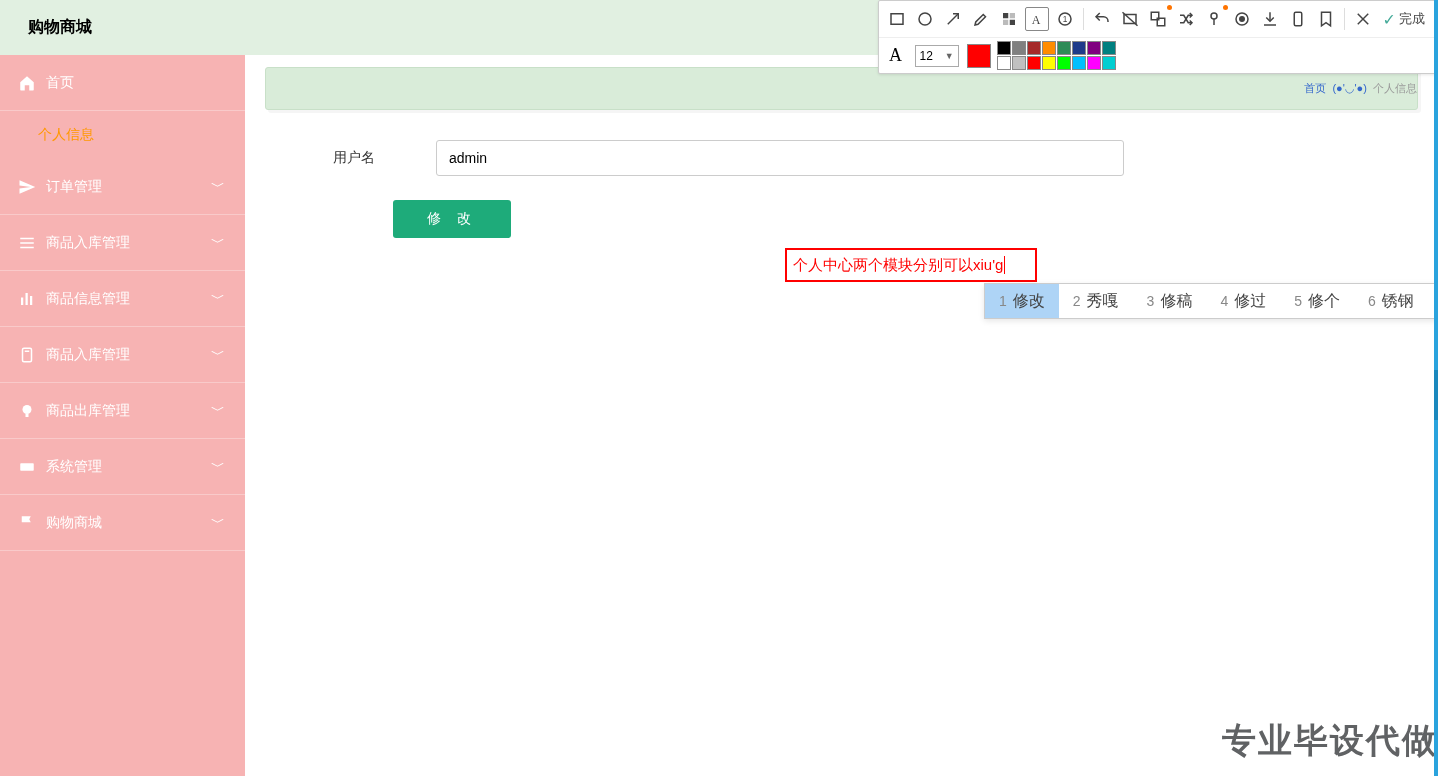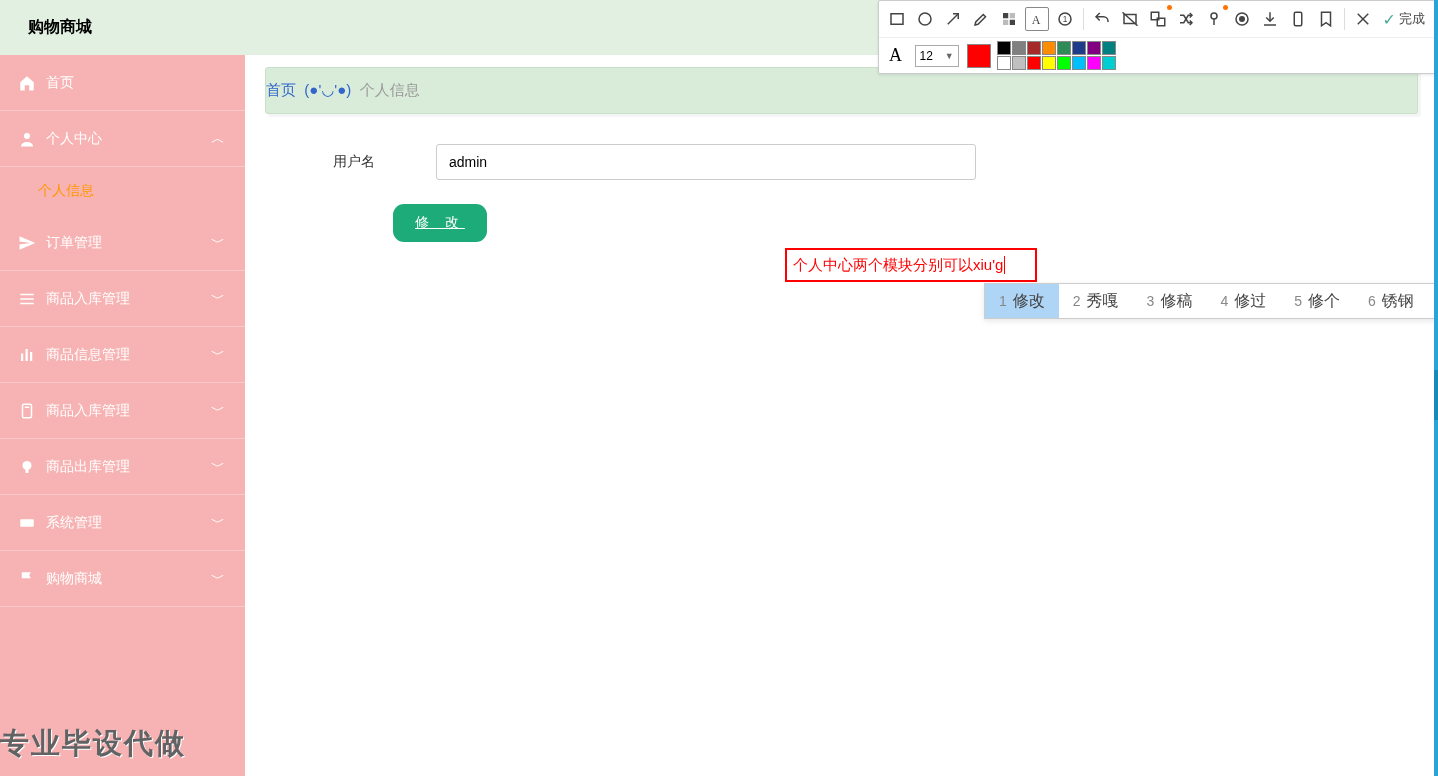--- a/index.html
+++ b/index.html
@@ -12,30 +12,30 @@
 
 .sidebar { position: absolute; left: 0; top: 55px; width: 245px; height: 721px; background: #f7b3b3; }
 .menu-item { height: 56px; display: flex; align-items: center; padding-left: 18px; color: #fff; cursor: pointer; border-bottom: 1px solid rgba(255,255,255,0.3); position: relative; }
 .menu-item .icon { width: 18px; height: 18px; margin-right: 10px; display: inline-flex; align-items: center; justify-content: center; }
 .menu-item .chev { position: absolute; right: 20px; font-size: 14px; color: #fff; }
 .submenu-item { height: 48px; display: flex; align-items: center; padding-left: 38px; color: #fff; cursor: pointer; font-size: 14px; }
 .submenu-item.active { color: #ff9800; }
 
 
 .main { position: absolute; left: 245px; top: 55px; width: 1193px; height: 721px; background: #fff; padding: 12px 20px 0 20px; }
-.breadcrumb-bar { background: #d9ecd9; border: 1px solid #c8e0c8; border-radius: 3px; padding: 13px 0; text-align: left; font-size: 15px; box-shadow: 3px 3px 0 rgba(0,0,0,0.04); }
+.breadcrumb-bar { background: #d9ecd9; border: 1px solid #c8e0c8; border-radius: 3px; padding: 13px 0; text-align: right; font-size: 11px; box-shadow: 3px 3px 0 rgba(0,0,0,0.04); }
 .breadcrumb-bar .bc-link { color: #3366cc; }
 .breadcrumb-bar .bc-current { color: #999; }
 
 .form-area { margin-top: 30px; padding-left: 40px; }
 .form-row { display: flex; align-items: center; margin-bottom: 24px; gap: 43px; }
 .form-label { width: 70px; text-align: right; color: #333; margin-right: 18px; }
-.form-input { width: 540px; height: 36px; border: 1px solid #ccc; border-radius: 3px; padding: 0 12px; font-size: 14px; }
+.form-input { width: 688px; height: 36px; border: 1px solid #ccc; border-radius: 3px; padding: 0 12px; font-size: 14px; }
 .btn-row { padding-left: 88px; }
-.btn-submit { background: #1eab7a; color: #fff; border: none; border-radius: 11px; padding: 10px 22px; font-size: 14px; cursor: pointer; letter-spacing: 6px; text-decoration: underline; }
+.btn-submit { background: #1eab7a; color: #fff; border: none; border-radius: 3px; padding: 10px 34px; font-size: 14px; cursor: pointer; letter-spacing: 6px; }
 
 
 .anno-text-box { position: absolute; left: 540px; top: 193px; width: 252px; height: 34px; border: 2px solid #ff0000; color: #ff0000; font-size: 15px; display: flex; align-items: center; padding: 0 6px; background: #fff; }
 .anno-text-box .txt { white-space: nowrap; }
 .anno-text-box .caret { border-right: 1px solid #ff0000; height: 18px; margin-left: 1px; }
 
 
 .ime-bar { position: absolute; left: 739px; top: 228px; width: 665px; height: 36px; background: #fff; border: 1px solid #ccc; display: flex; align-items: stretch; box-shadow: 0 2px 6px rgba(0,0,0,0.1); }
 .ime-cand { display: flex; align-items: center; padding: 0 14px; color: #444; font-size: 16px; cursor: pointer; }
 .ime-cand .num { color: #888; margin-right: 6px; font-size: 14px; }
@@ -54,51 +54,41 @@
 
 .tb-row2 { display: flex; align-items: center; height: 36px; padding: 0 6px; border-top: 1px solid #eee; }
 .tb-A { font-family: serif; font-size: 18px; width: 22px; text-align: center; }
 .tb-size { width: 44px; height: 22px; border: 1px solid #aaa; display: flex; align-items: center; justify-content: space-between; padding: 0 4px; font-size: 12px; margin: 0 8px; cursor: pointer; }
 .tb-size .arr { font-size: 9px; color: #666; }
 .color-big { width: 24px; height: 24px; border: 1px solid #888; margin-right: 6px; cursor: pointer; }
 .swatch-grid { display: grid; grid-template-columns: repeat(8, 14px); grid-auto-rows: 14px; gap: 1px; }
 .swatch { border: 1px solid #888; cursor: pointer; }
 
 
-.watermark { position: absolute; left: 0; right: 0; bottom: 12px; text-align: left; font-size: 29px; font-weight: bold; color: #606264; letter-spacing: 2px; text-shadow: 1px 1px 0 #fff; pointer-events: none; }
+.watermark { position: absolute; left: 0; right: 0; bottom: 12px; text-align: right; font-size: 34px; font-weight: bold; color: #606264; letter-spacing: 2px; text-shadow: 1px 1px 0 #fff; pointer-events: none; }
 
 
 .right-edge { position: absolute; right: 0; top: 0; width: 4px; height: 100%; background: #2aa3dd; }
 .right-edge::after { content:""; position:absolute; right:0; top:370px; width:4px; height:50px; background:#1b88bd; }
 </style>
 </head>
 <body>
 
 <div class="top-header">
   <div class="app-title">购物商城</div>
 </div>
 
 <div class="sidebar">
   <div class="menu-item">
     <span class="icon">
         <svg viewBox="0 0 24 24" fill="#fff">
           <path d="M3 11l9-8 9 8v10a1 1 0 01-1 1h-5v-7h-6v7H4a1 1 0 01-1-1V11z"></path>
         </svg>
       </span>
     <span>首页</span>
-  </div>
-  <div class="menu-item">
-    <span class="icon">
-        <svg viewBox="0 0 24 24" fill="#fff">
-          <circle cx="12" cy="8" r="4"></circle>
-          <path d="M4 22c0-4 4-6 8-6s8 2 8 6"></path>
-        </svg>
-      </span>
-    <span>个人中心</span>
-    <span class="chev">︿</span>
   </div>
   <div class="submenu-item active">
     <span>个人信息</span>
   </div>
   <div class="menu-item">
     <span class="icon">
         <svg viewBox="0 0 24 24" fill="#fff">
           <path d="M2 21l21-9L2 3v7l15 2-15 2v7z"></path>
         </svg>
       </span>

